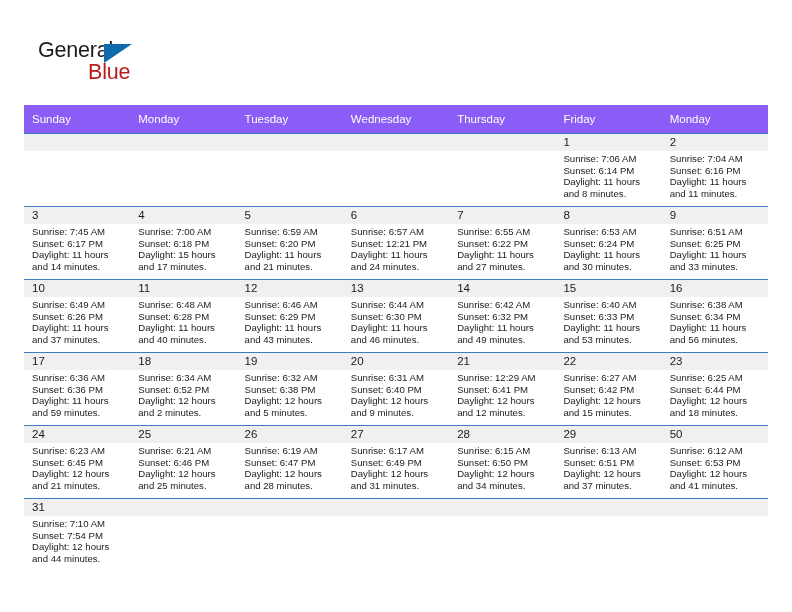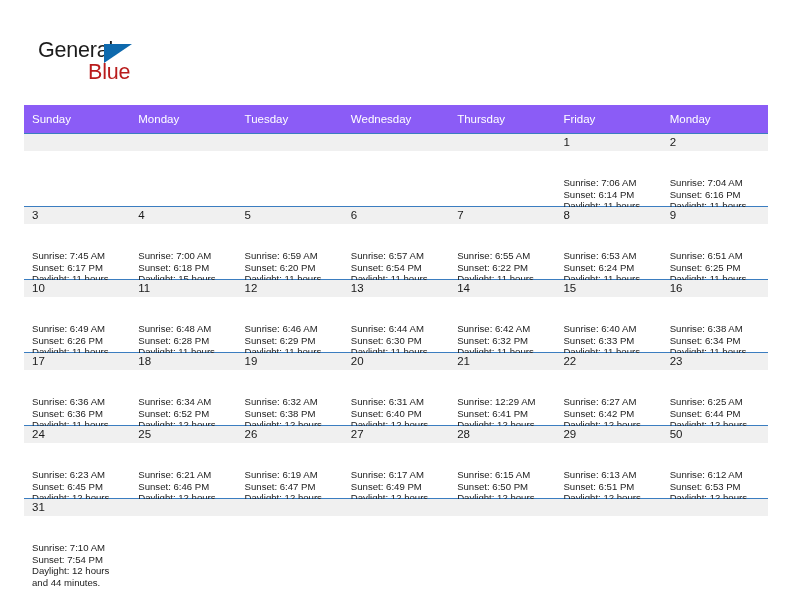--- a/index.html
+++ b/index.html
@@ -134,21 +134,20 @@
   }
   .daynum-band.empty {
     color: transparent;
   }
   .info {
     padding: 2px 6px 0 8px;
     font-size: 9.6px;
     line-height: 11.6px;
     color: #222222;
     font-family: "Liberation Sans", sans-serif;
-    margin-top: 24px;
   }
   .info div {
     white-space: nowrap;
   }
   .info .daylight {
     white-space: normal;
   }
 </style>
 </head>
 <body>
@@ -253,21 +252,21 @@
                   <div>Sunset: 6:20 PM</div>
                   <div class="daylight">Daylight: 11 hours and 21 minutes.</div>
                 </div>
               </div>
             </td>
             <td class="">
               <div class="cell-inner">
                 <div class="daynum-band">6</div>
                 <div class="info">
                   <div>Sunrise: 6:57 AM</div>
-                  <div>Sunset: 6:54 PM</div>
+                  <div>Sunset: 12:21 PM</div>
                   <div class="daylight">Daylight: 11 hours and 24 minutes.</div>
                 </div>
               </div>
             </td>
             <td class="">
               <div class="cell-inner">
                 <div class="daynum-band">7</div>
                 <div class="info">
                   <div>Sunrise: 6:55 AM</div>
                   <div>Sunset: 6:22 PM</div>

